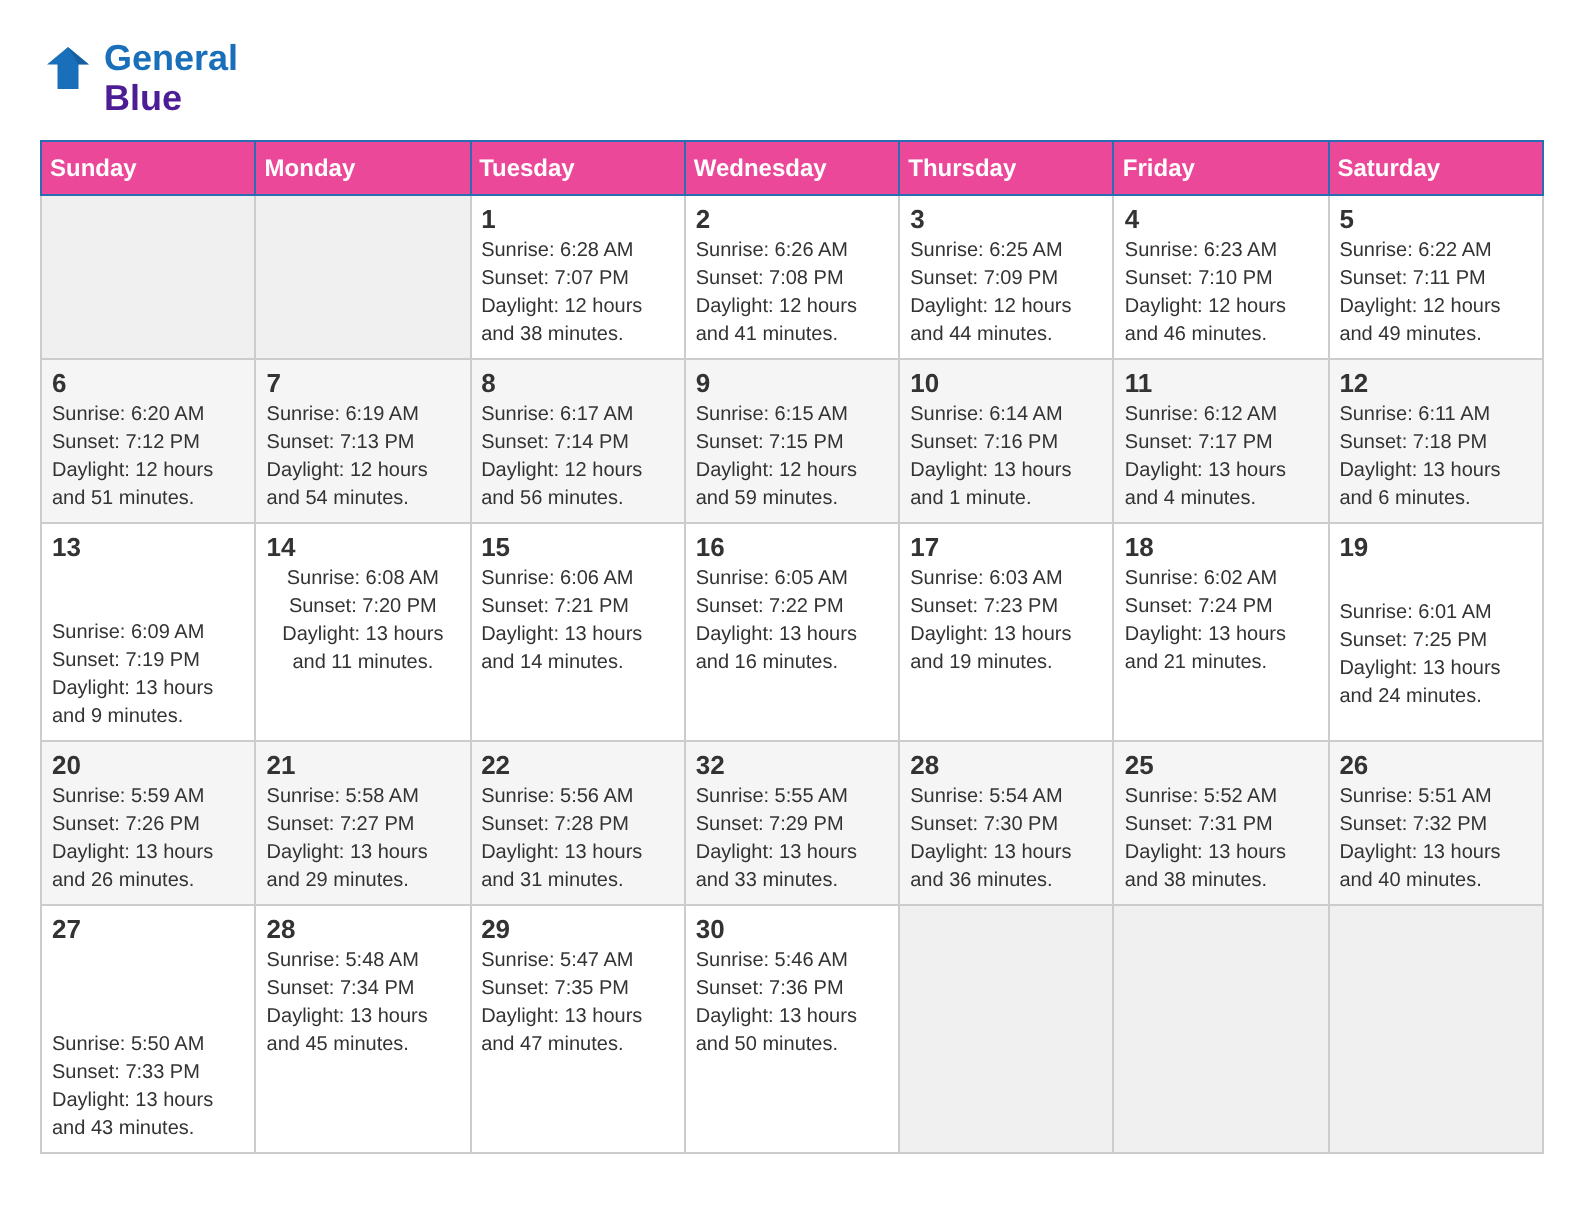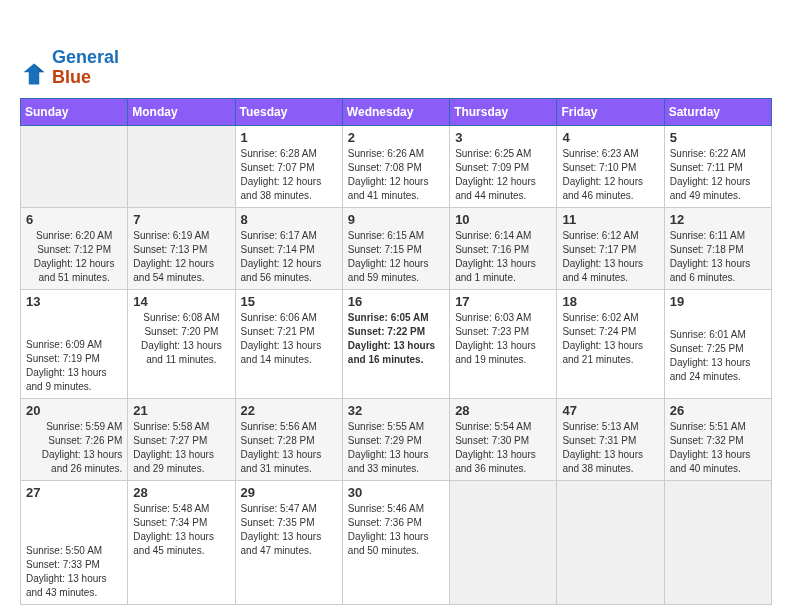--- a/index.html
+++ b/index.html
@@ -11,23 +11,22 @@
       padding: 20px;
     }
     .header {
       display: flex;
       justify-content: space-between;
       align-items: flex-start;
       margin-bottom: 10px;
     }
     .logo {
       display: flex;
-      align-items: flex-end;
+      align-items: flex-start;
       gap: 4px;
-      margin-top: 28px;
     }
     .logo-text {
       font-size: 18px;
       font-weight: bold;
       color: #333;
       line-height: 1.1;
     }
     .logo-text span {
       color: #1a6fbb;
     }
@@ -46,21 +45,21 @@
     .subtitle {
       font-size: 15px;
       color: #555;
     }
     table {
       width: 100%;
       border-collapse: collapse;
       font-size: 11px;
     }
     thead tr th {
-      background: #8b5cf6;
+      background: #ec4899;
       color: #fff;
       padding: 6px 4px;
       text-align: left;
       font-size: 12px;
       font-weight: bold;
       border: 1px solid #2a6db5;
     }
     tbody tr td {
       border: 1px solid #ccc;
       vertical-align: top;
@@ -97,21 +96,21 @@
 <body>
 
 <div class="header">
   <div class="logo">
     <svg class="logo-icon" viewBox="0 0 32 32">
       <polygon points="16,4 28,14 22,14 22,28 10,28 10,14 4,14" fill="#1a6fbb"></polygon>
       <polygon points="16,4 28,14 22,14" fill="#0e4a7a" opacity="0.4"></polygon>
     </svg>
     <div>
       <div class="logo-text">
-        <span>General</span><br><span style="color:#c2410c;">Blue</span>
+        <span>General</span><br><span style="color:#4c1d95;">Blue</span>
       </div>
     </div>
   </div>
   <div class="title-block">
     <div class="month-title"></div>
     <div class="subtitle"></div>
   </div>
 </div>
 
 <table>
@@ -162,21 +161,21 @@
           <span class="day-num">5</span>
           <div class="day-info" style="white-space: pre-line;">Sunrise: 6:22 AM
 Sunset: 7:11 PM
 Daylight: 12 hours
 and 49 minutes.</div>
         </td>
       </tr>
       <tr>
         <td>
           <span class="day-num">6</span>
-          <div class="day-info" style="white-space: pre-line; text-align: center;">Sunrise: 6:20 AM
+          <div class="day-info" style="white-space: pre-line;">Sunrise: 6:20 AM
 Sunset: 7:12 PM
 Daylight: 12 hours
 and 51 minutes.</div>
         </td>
         <td>
           <span class="day-num">7</span>
           <div class="day-info" style="white-space: pre-line;">Sunrise: 6:19 AM
 Sunset: 7:13 PM
 Daylight: 12 hours
 and 54 minutes.</div>
@@ -234,21 +233,21 @@
         </td>
         <td>
           <span class="day-num">15</span>
           <div class="day-info" style="white-space: pre-line;">Sunrise: 6:06 AM
 Sunset: 7:21 PM
 Daylight: 13 hours
 and 14 minutes.</div>
         </td>
         <td>
           <span class="day-num">16</span>
-          <div class="day-info" style="white-space: pre-line; font-weight: bold;">Sunrise: 6:05 AM
+          <div class="day-info" style="white-space: pre-line;">Sunrise: 6:05 AM
 Sunset: 7:22 PM
 Daylight: 13 hours
 and 16 minutes.</div>
         </td>
         <td>
           <span class="day-num">17</span>
           <div class="day-info" style="white-space: pre-line;">Sunrise: 6:03 AM
 Sunset: 7:23 PM
 Daylight: 13 hours
 and 19 minutes.</div>
@@ -264,21 +263,21 @@
           <span class="day-num">19</span>
           <div class="day-info" style="white-space: pre-line; margin-top: 19px;">Sunrise: 6:01 AM
 Sunset: 7:25 PM
 Daylight: 13 hours
 and 24 minutes.</div>
         </td>
       </tr>
       <tr>
         <td>
           <span class="day-num">20</span>
-          <div class="day-info" style="white-space: pre-line; text-align: right;">Sunrise: 5:59 AM
+          <div class="day-info" style="white-space: pre-line;">Sunrise: 5:59 AM
 Sunset: 7:26 PM
 Daylight: 13 hours
 and 26 minutes.</div>
         </td>
         <td>
           <span class="day-num">21</span>
           <div class="day-info" style="white-space: pre-line;">Sunrise: 5:58 AM
 Sunset: 7:27 PM
 Daylight: 13 hours
 and 29 minutes.</div>
@@ -298,22 +297,22 @@
 and 33 minutes.</div>
         </td>
         <td>
           <span class="day-num">28</span>
           <div class="day-info" style="white-space: pre-line;">Sunrise: 5:54 AM
 Sunset: 7:30 PM
 Daylight: 13 hours
 and 36 minutes.</div>
         </td>
         <td>
-          <span class="day-num">47</span>
-          <div class="day-info" style="white-space: pre-line;">Sunrise: 5:13 AM
+          <span class="day-num">25</span>
+          <div class="day-info" style="white-space: pre-line;">Sunrise: 5:52 AM
 Sunset: 7:31 PM
 Daylight: 13 hours
 and 38 minutes.</div>
         </td>
         <td>
           <span class="day-num">26</span>
           <div class="day-info" style="white-space: pre-line;">Sunrise: 5:51 AM
 Sunset: 7:32 PM
 Daylight: 13 hours
 and 40 minutes.</div>

